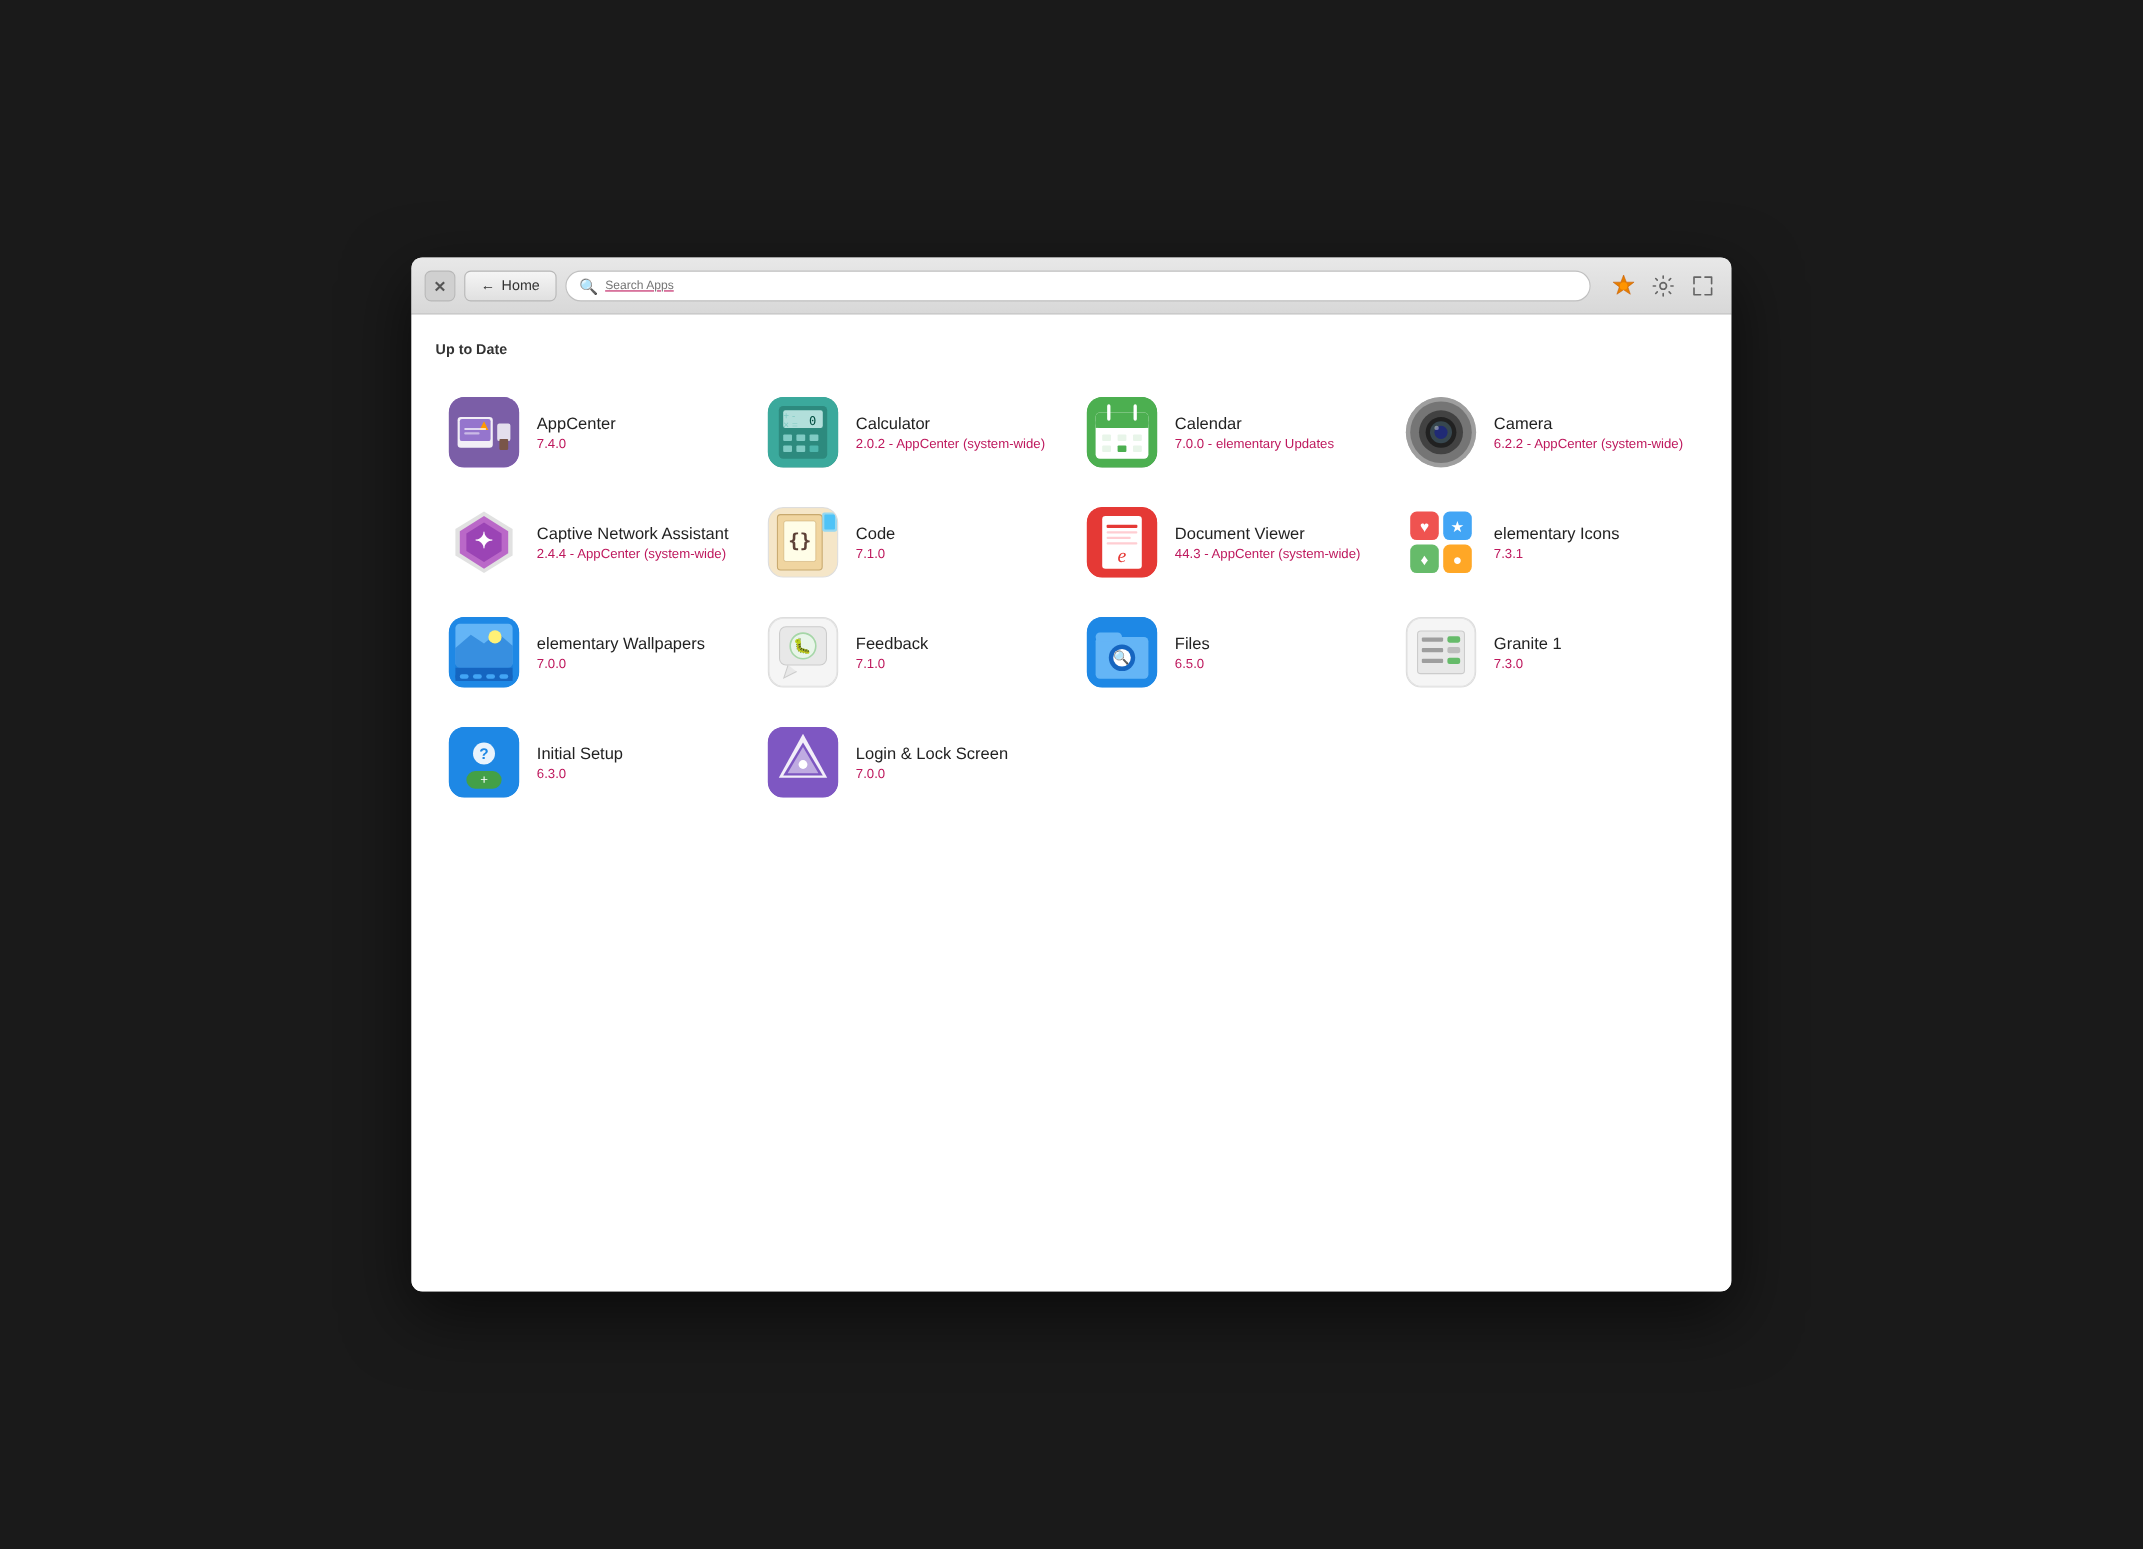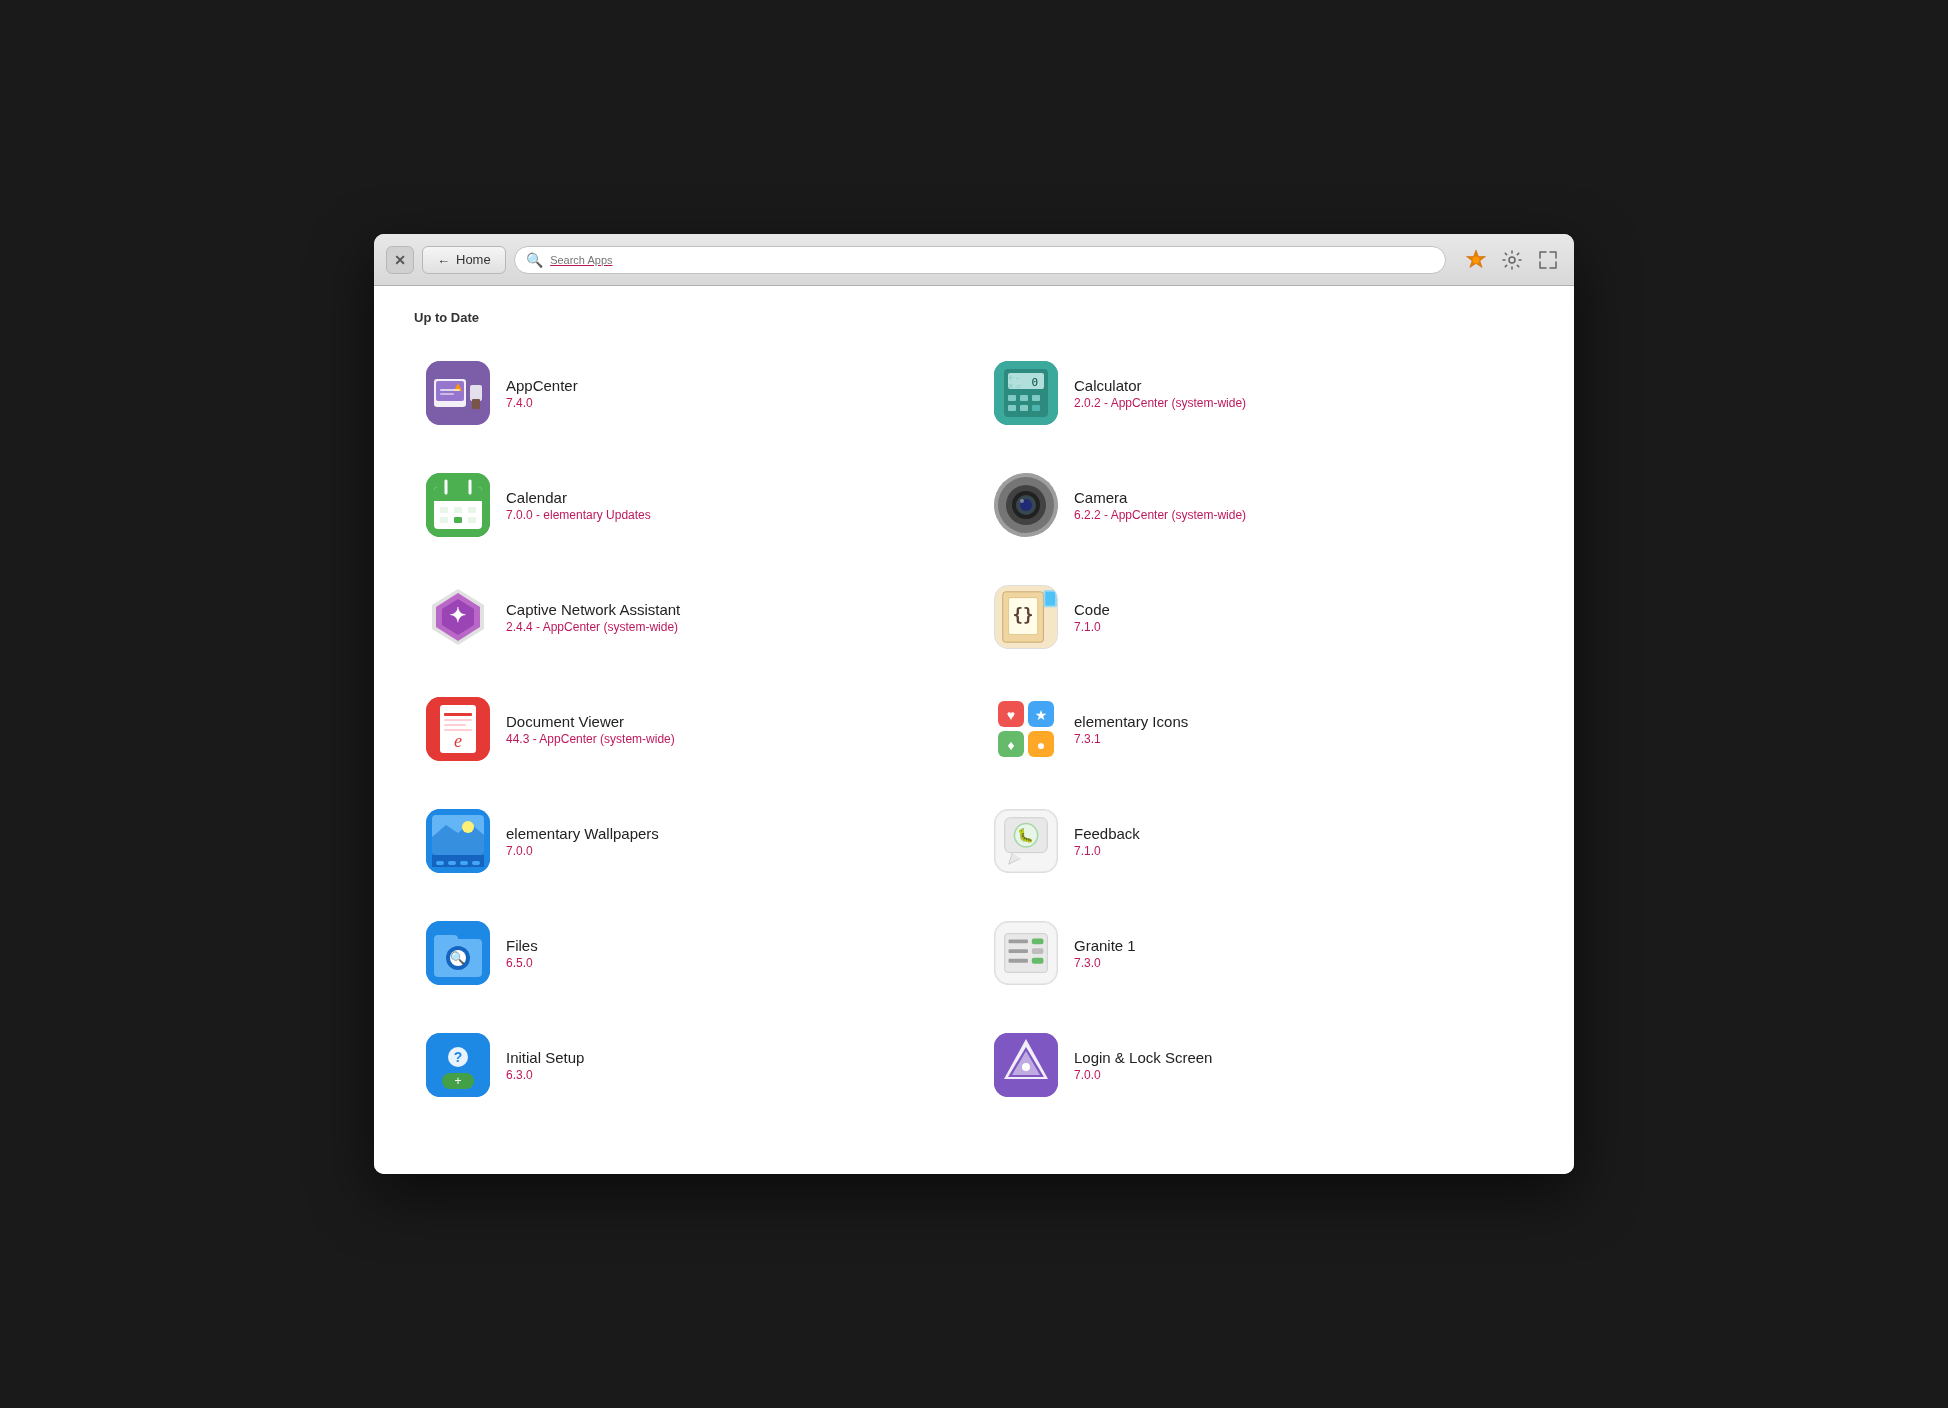--- a/index.html
+++ b/index.html
@@ -99,32 +99,32 @@
       border-radius: 5px;
     }
     .toolbar-icon svg {
       width: 22px;
       height: 22px;
     }
     .content {
       background: #fff;
       flex: 1;
       overflow-y: auto;
-      padding: 24px 40px;
+      padding: 24px 22px;
     }
     .section-title {
       font-size: 13px;
       font-weight: 600;
       color: #333;
       margin-bottom: 20px;
     }
     .apps-grid {
       display: grid;
-      grid-template-columns: 1fr 1fr;
-      gap: 16px;
+      grid-template-columns: 1fr 1fr 1fr 1fr;
+      gap: 4px;
     }
     .app-item {
       display: flex;
       align-items: center;
       gap: 16px;
       padding: 16px 12px;
       cursor: pointer;
       border-radius: 8px;
     }
     .app-icon {

